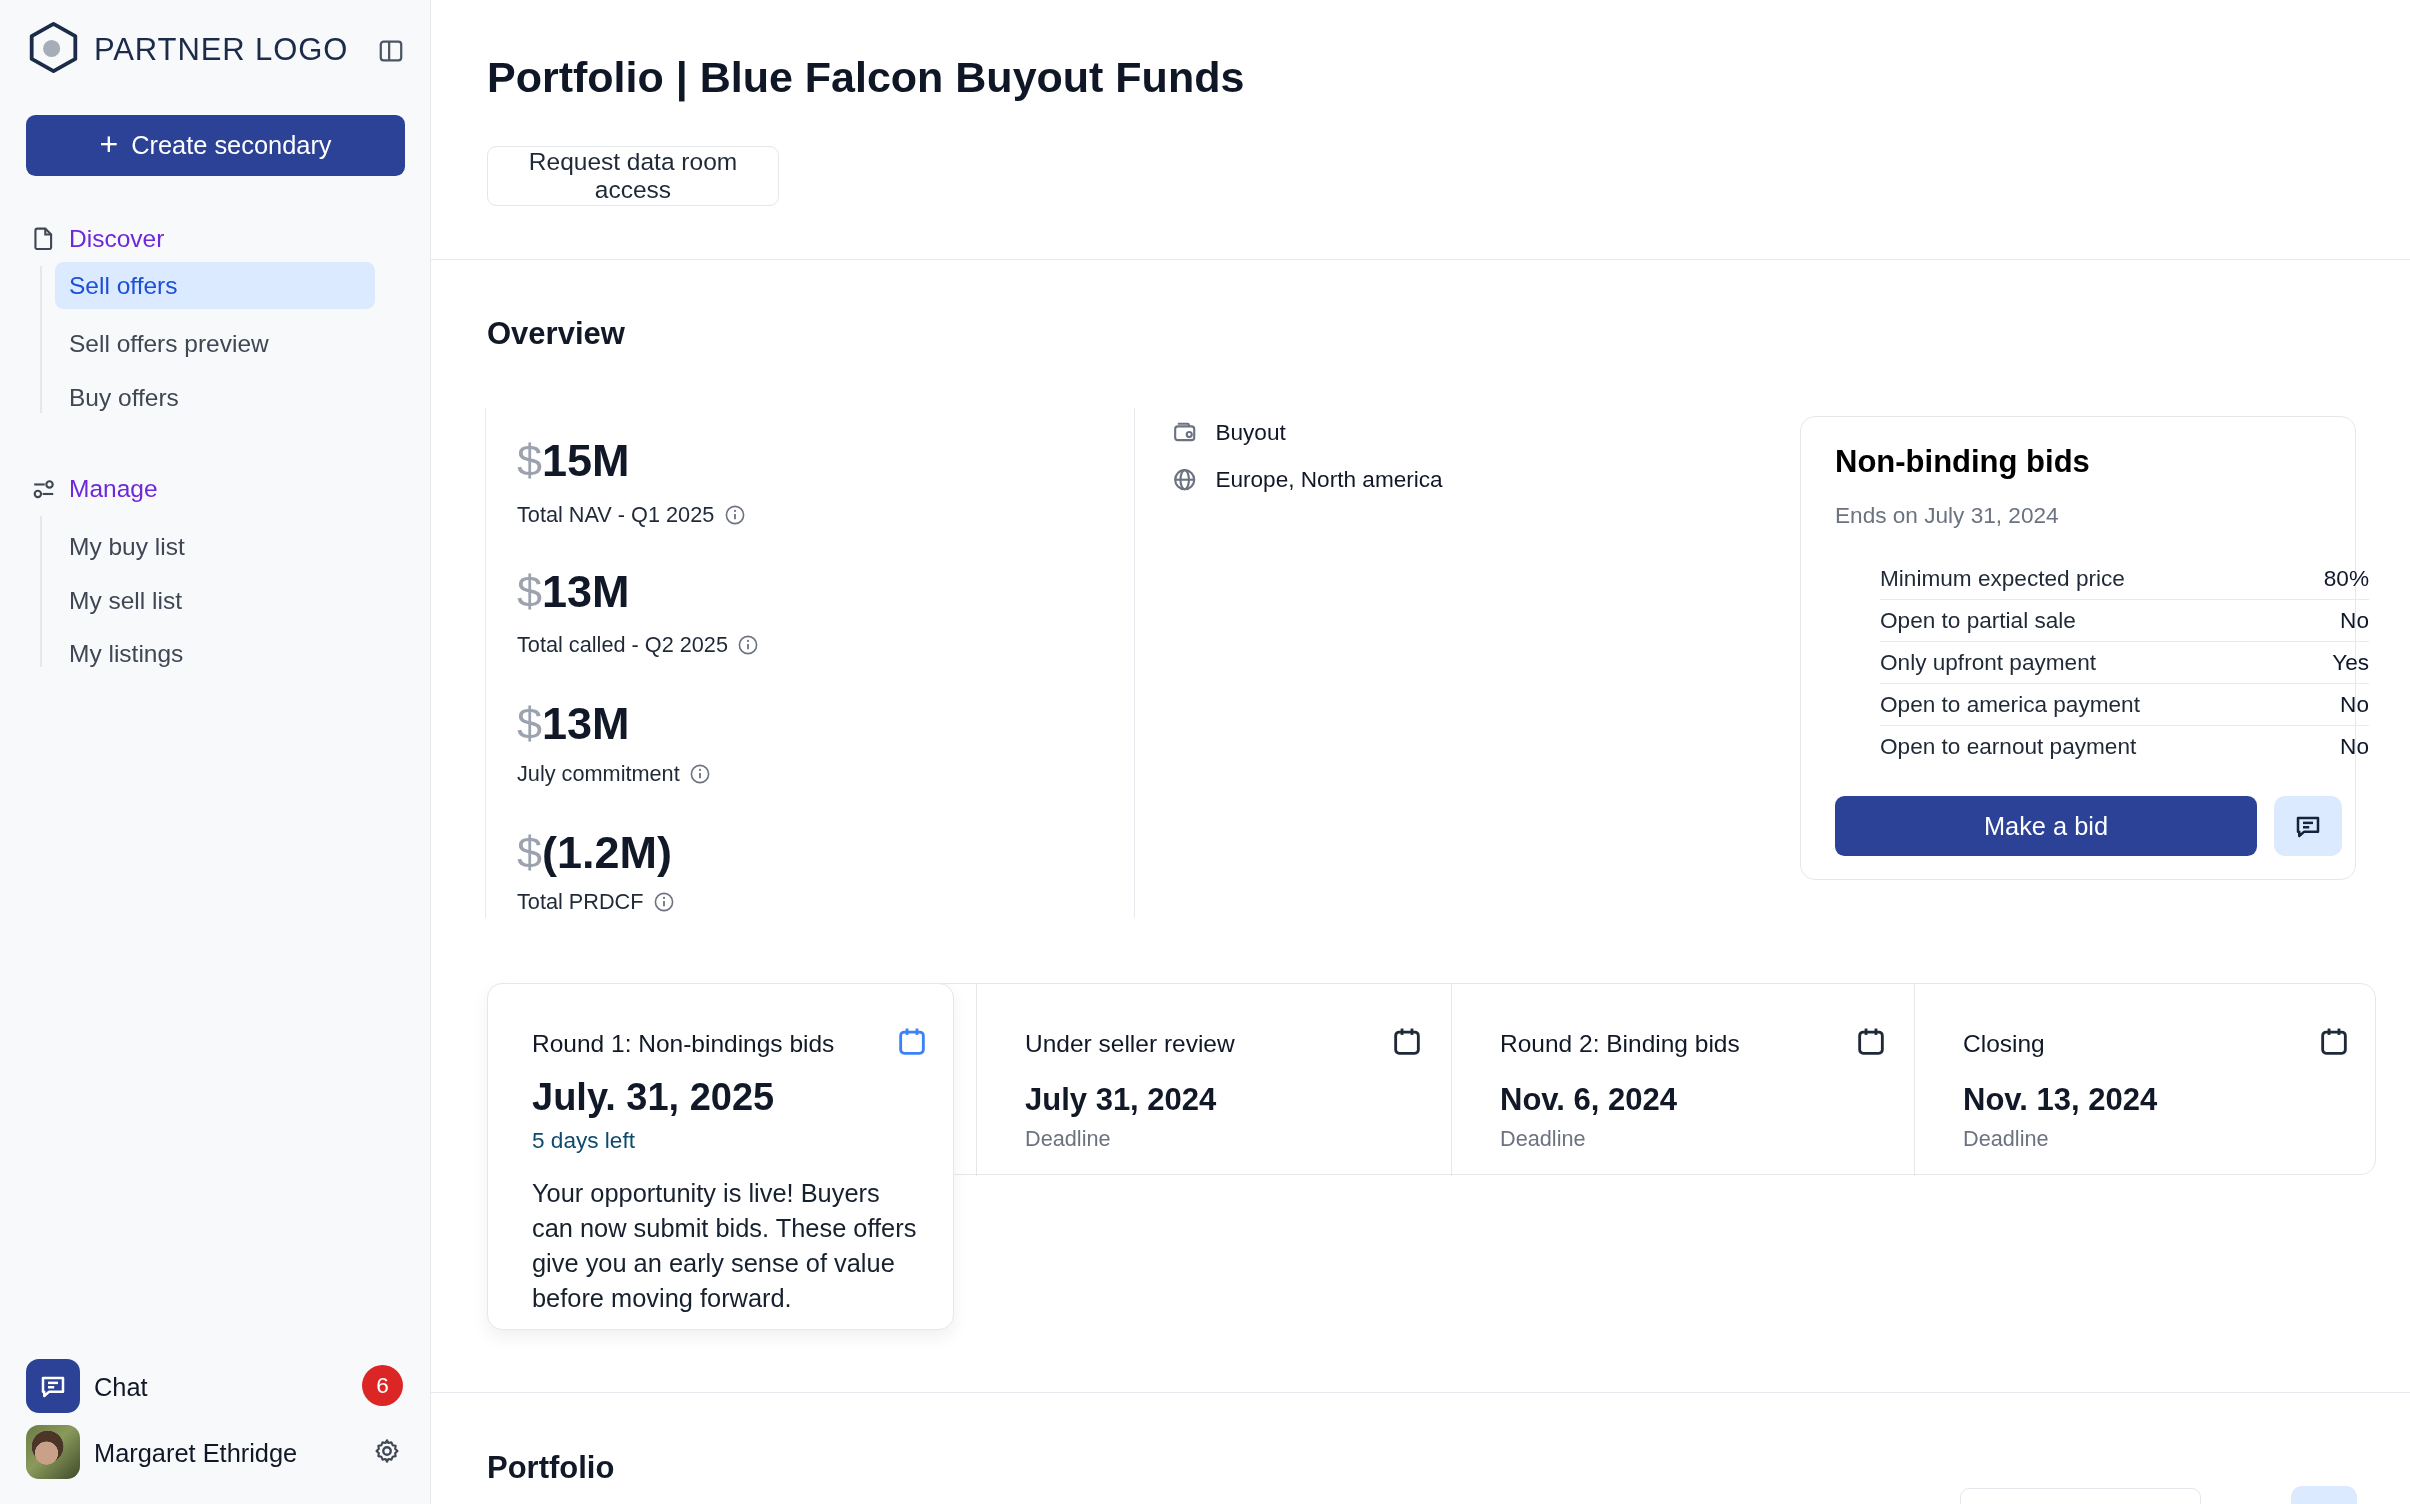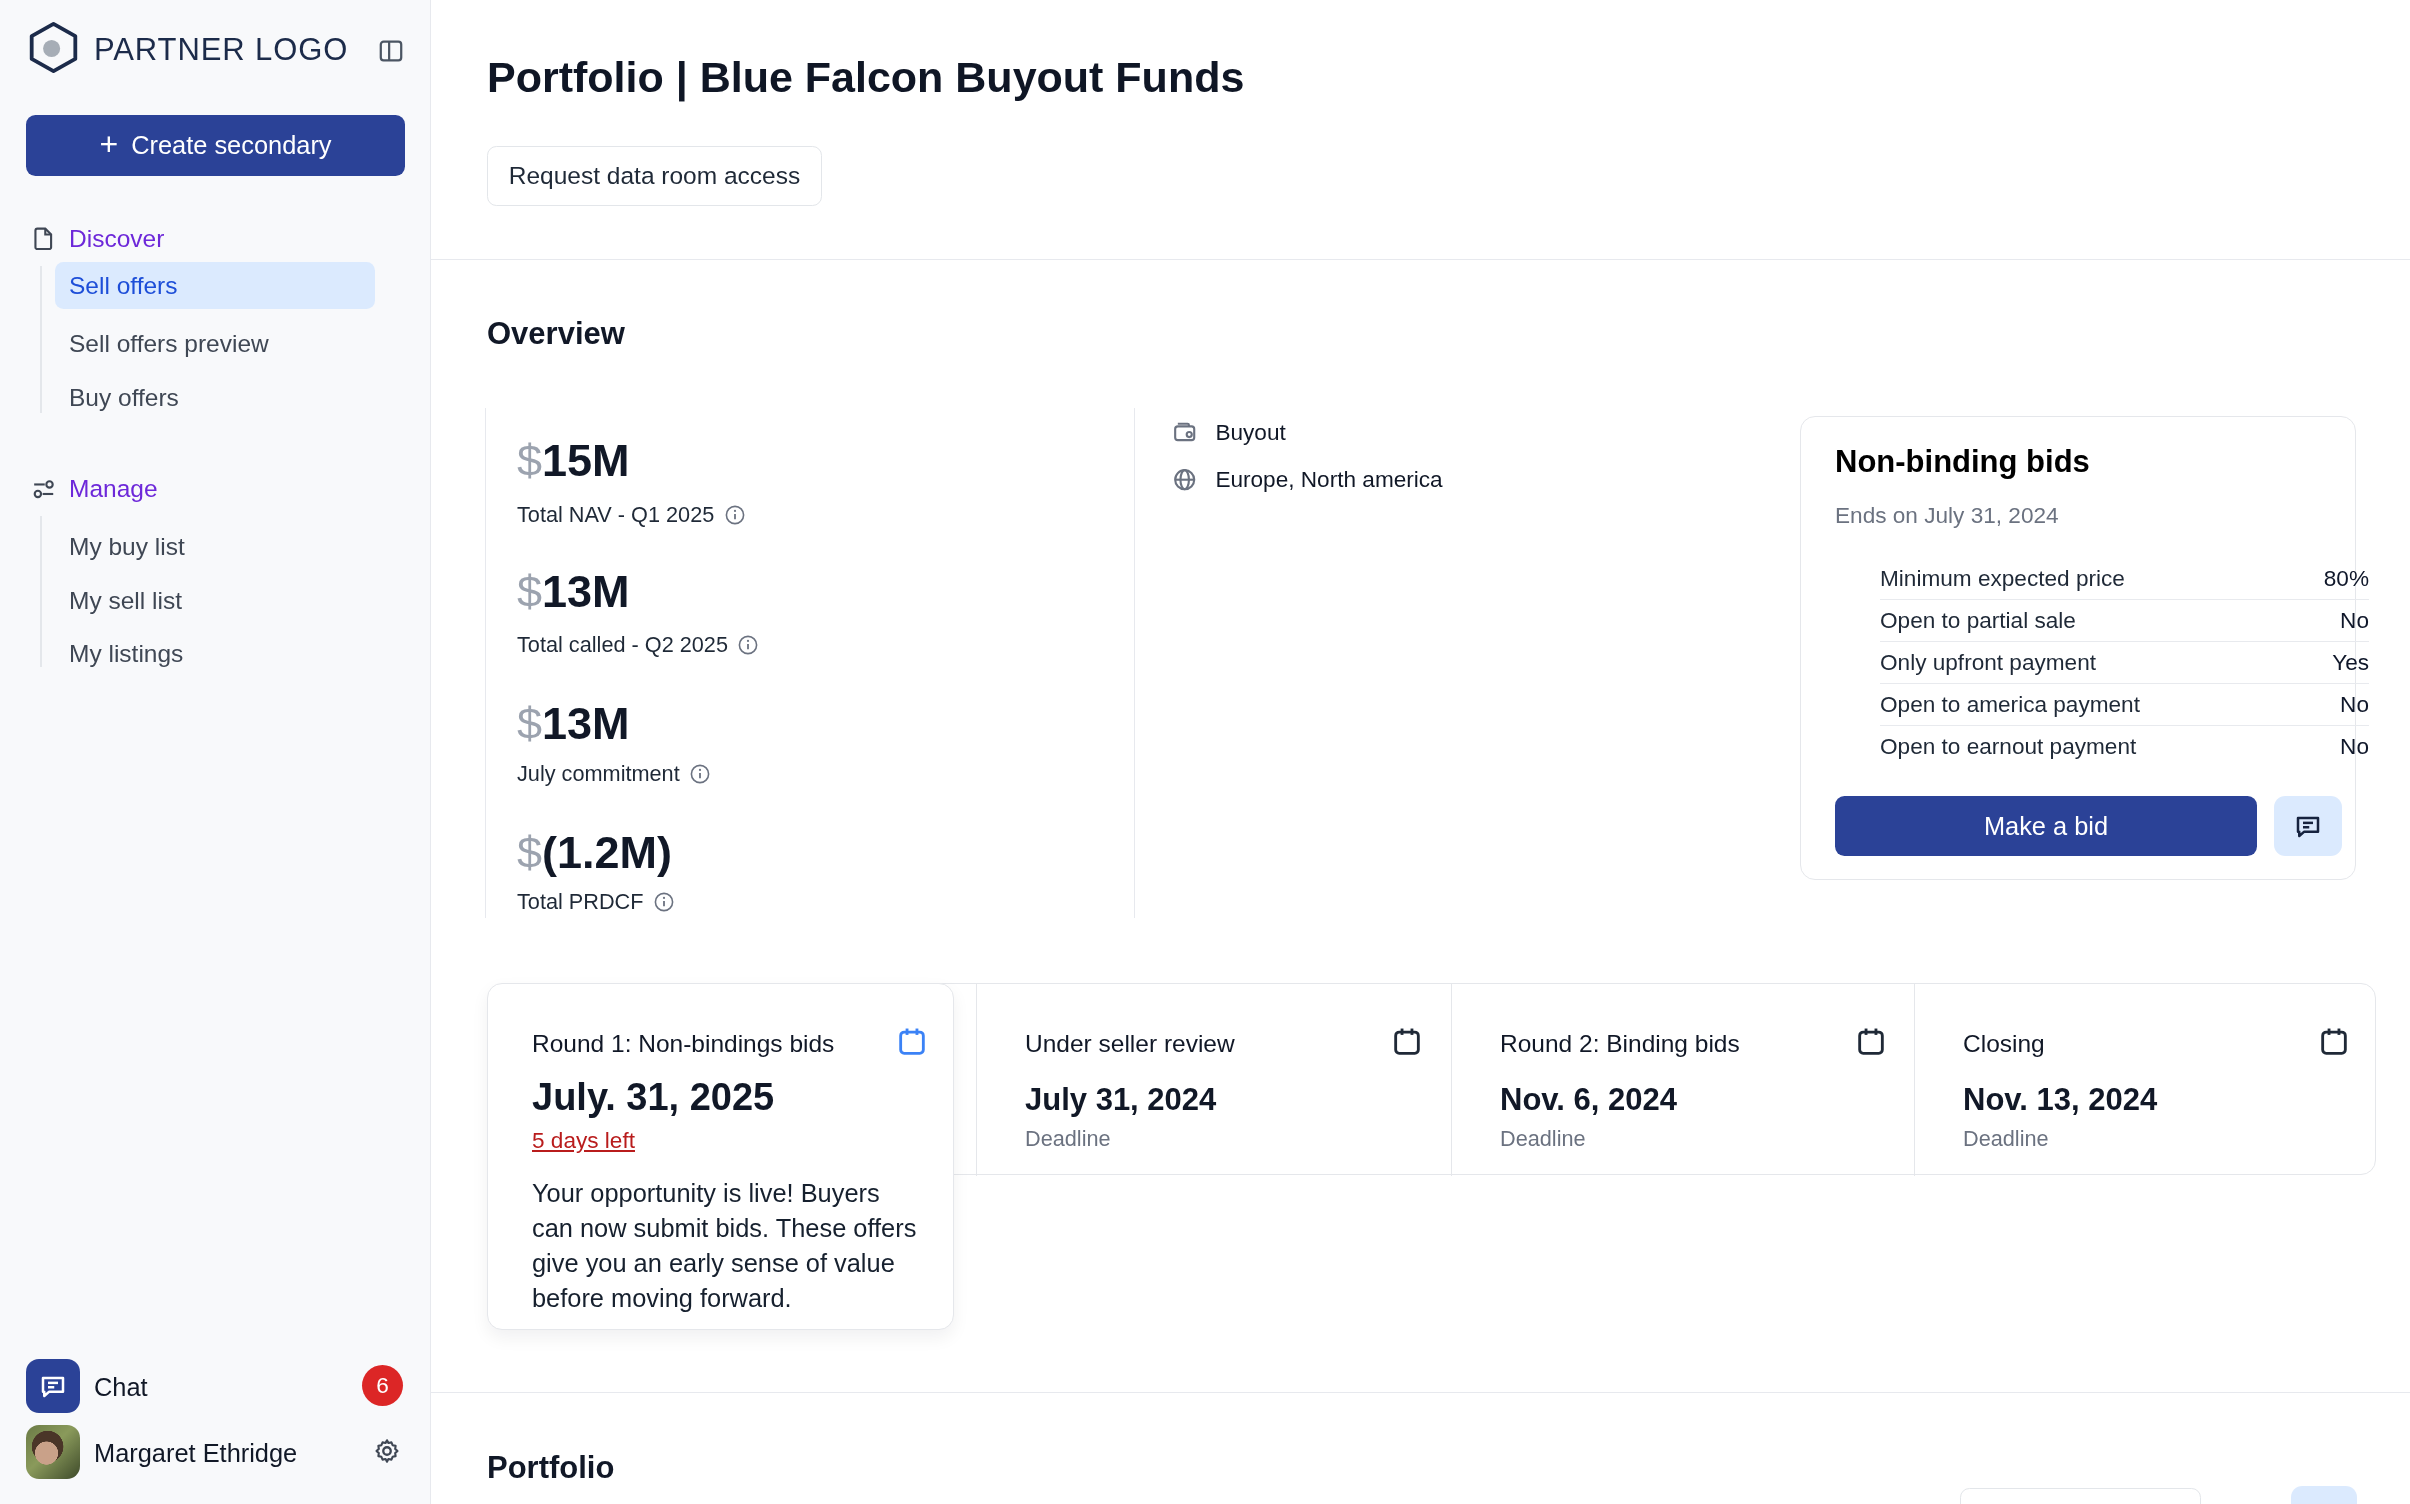--- a/index.html
+++ b/index.html
@@ -44,21 +44,21 @@
               radial-gradient(circle at 38% 52%, #c9a189 0 26%, rgba(0,0,0,0) 27%),
               radial-gradient(circle at 40% 40%, #4a3528 0 34%, rgba(0,0,0,0) 35%),
               linear-gradient(135deg,#6b7b46 0%, #8a9a5b 45%, #3e4a2a 100%); }
   .user-name { position:absolute; left:94px; top:1439px; font-size:25.4px; font-weight:500; color:#111827; }
   .gear-ico { position:absolute; left:373px; top:1437px; width:28px; height:28px; cursor:pointer; }
 
   
   .main { position:absolute; left:431px; top:0; width:1979px; height:1505px; background:#fff; }
   .page-title { position:absolute; left:56px; top:52px; font-size:43px; line-height:51px;
                 font-weight:700; color:#0f1625; white-space:nowrap; }
-  .req-btn { position:absolute; left:56px; top:146px; width:335px; height:60px; background:#fff;
+  .req-btn { position:absolute; left:56px; top:146px; width:292px; height:60px; background:#fff;
              border:0.9px solid #e3e6ea; border-radius:9.4px; font-size:24.5px; color:#1f2937;
              font-weight:500; cursor:pointer; font-family:"Liberation Sans", sans-serif; }
   .divider { position:absolute; left:0; width:1979px; height:0.9px; background:#e7e9ee; }
   .h2 { position:absolute; left:56px; font-size:31px; line-height:35px; font-weight:700; color:#111827; }
 
   .stats-block { position:absolute; left:54px; top:408px; width:650px; height:510px;
                  border-left:0.9px solid #e7e9ee; border-right:0.9px solid #e7e9ee; }
   .stat-val { position:absolute; left:31px; font-size:45px; line-height:51px; font-weight:700;
               color:#111827; white-space:nowrap; }
   .stat-cur { color:#9ca3af; font-weight:400; }
@@ -100,21 +100,21 @@
              font-weight:700; color:#111827; white-space:nowrap; }
   .tl-note { position:absolute; left:49px; top:143px; font-size:21.7px; line-height:23.5px; color:#6b7280; }
 
   .round1-card { position:absolute; left:56px; top:983px; width:467px; height:347px;
                  background:#fff; border:0.9px solid #e5e7eb; border-radius:15px;
                  box-shadow:0 7.5px 17px rgba(15,23,42,0.06);padding-left:43px; }
   .r1-title { position:absolute; left:44px; top:47px; font-size:24.5px; line-height:26px; color:#111827; white-space:nowrap; }
   .r1-cal { position:absolute; left:407px; top:41px; width:34px; height:34px; }
   .r1-date { position:absolute; left:44px; top:92px; font-size:38px; line-height:43px;
              font-weight:700; color:#111827; white-space:nowrap; }
-  .r1-note { position:absolute; left:44px; top:145px; font-size:22.6px; line-height:24.5px; color:#b91c1c;text-decoration:underline; }
+  .r1-note { position:absolute; left:44px; top:145px; font-size:22.6px; line-height:24.5px; color:#0c4a6e; }
   .r1-desc { position:absolute; left:44px; top:192px; width:390px; font-size:25.4px;
              line-height:35px; color:#16202e; }
 
   .partial-input { position:absolute; left:1529px; top:1488px; width:241px; height:56px;
                    background:#fff; border:0.9px solid #e3e6ea; border-radius:9.4px; }
   .partial-blue { position:absolute; left:1860px; top:1486px; width:66px; height:56px;
                   background:#dbeafe; border:none; border-radius:11.3px; cursor:pointer; }
 </style>
 </head>
 <body>

